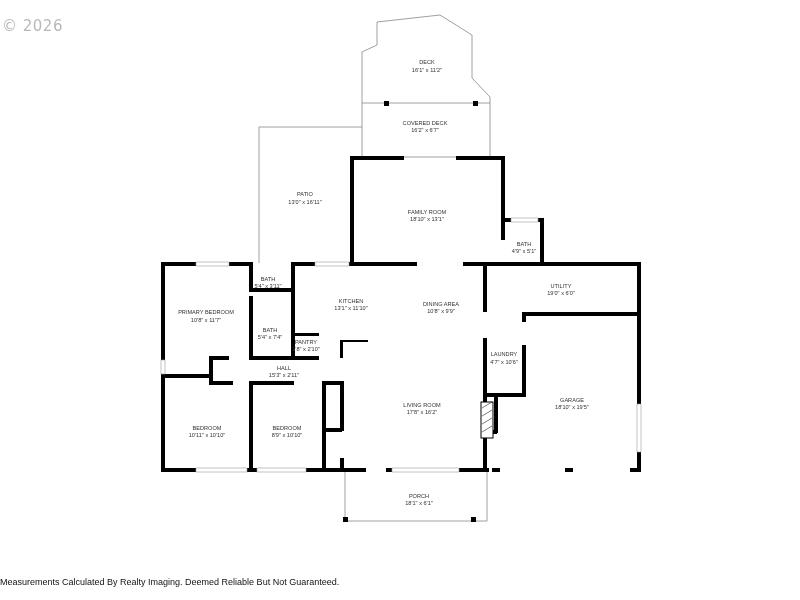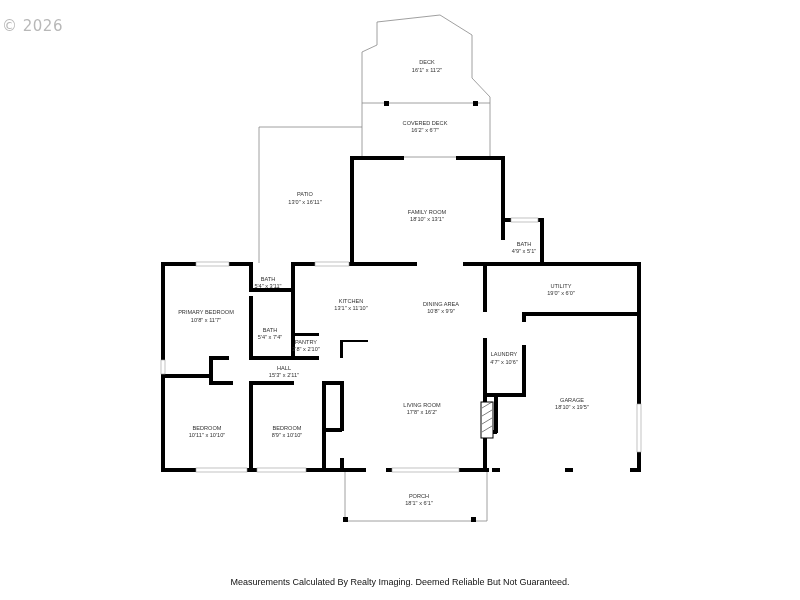--- a/index.html
+++ b/index.html
@@ -1,21 +1,21 @@
 <!DOCTYPE html>
 <html><head>
   <meta charset="utf-8">
   <style>
     html, body { margin: 0; padding: 0; background: #ffffff; }
     body { width: 800px; height: 600px; position: relative; overflow: hidden; font-family: "Liberation Sans", sans-serif; }
     .copyright { position: absolute; left: 2px; top: 0px; font-size: 15px; color: #b8b8b8; font-family: "DejaVu Sans", sans-serif; letter-spacing: 0.5px; margin-top: 17px; }
     svg.plan { position: absolute; left: 0; top: 0; }
     .room-name { font-size: 5.6px; fill: #333; text-anchor: middle; font-family: "Liberation Sans", sans-serif; }
     .room-dim { font-size: 5.6px; fill: #333; text-anchor: middle; font-family: "Liberation Sans", sans-serif; }
-    .footer { position: absolute; left: 0; width: 800px; top: 577px; text-align: center; font-size: 9px; color: #111; font-family: "Liberation Sans", sans-serif; }
+    .footer { position: absolute; left: 0; width: 800px; top: 577px; font-size: 9px; color: #111; font-family: "Liberation Sans", sans-serif; }
   </style>
 </head>
 <body>
 
 <div class="copyright">© 2026</div>
 
 <svg class="plan" width="800" height="600" viewBox="0 0 800 600" xmlns="http://www.w3.org/2000/svg">
 
   <g fill="none" stroke="#888" stroke-width="0.8">
     <polyline points="362,103 362,52 377,45 377,22 440,15 472,35 472,78 490,97 490,103"></polyline>

